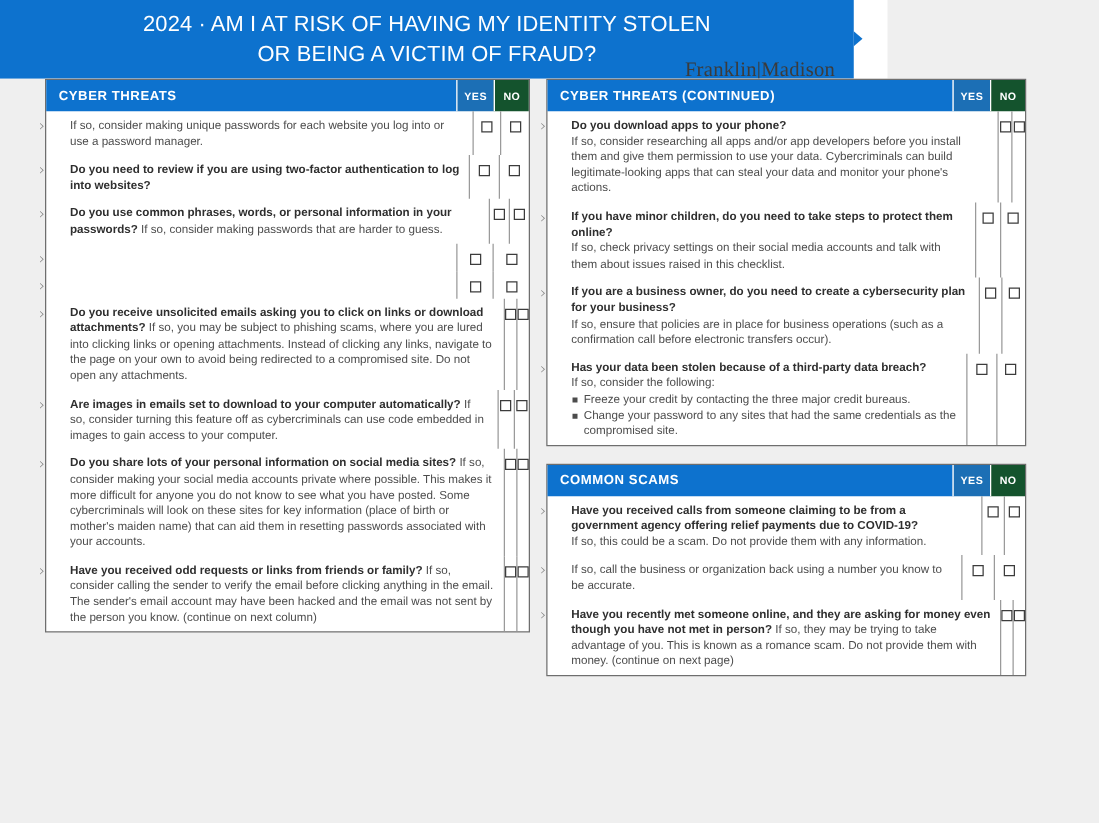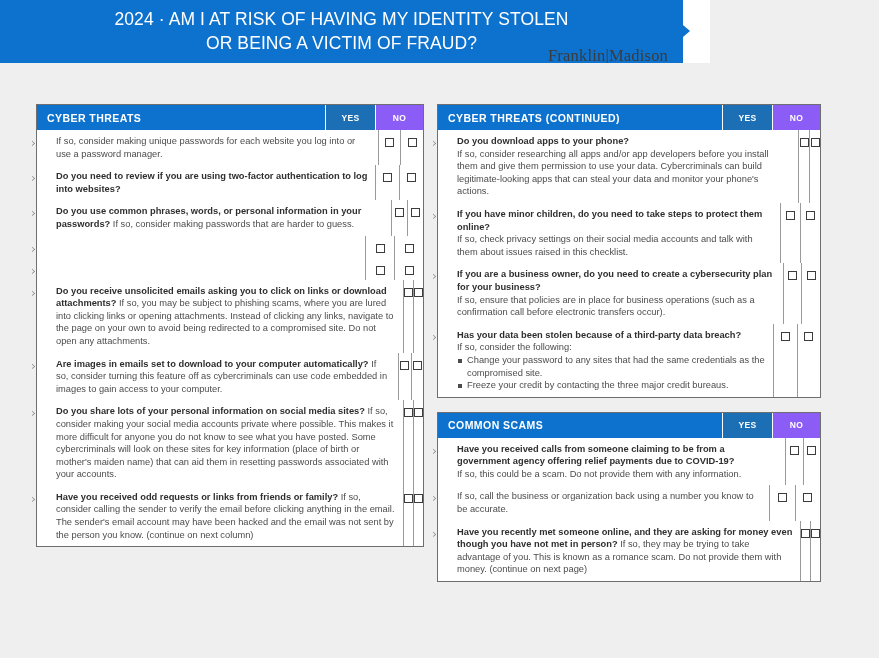--- a/index.html
+++ b/index.html
@@ -72,21 +72,20 @@
   .page {
     position: relative;
     width: 879px;
     height: 595px;
     background: #efefef;
   }
 
   .col {
     position: absolute;
     top: 0;
-    margin-top: 41px;
   }
   .col-left  { left: 36px;  width: 388px; }
   .col-right { left: 437px; width: 384px; }
 
   
   .block {
     border: 1px solid #6e6e6e;
     background: #ffffff;
     margin-bottom: 14px;
   }
@@ -101,34 +100,34 @@
     background: #0d72ce;
     color: #ffffff;
     font-size: 10.5px;
     font-weight: bold;
     letter-spacing: 0.45px;
     display: flex;
     align-items: center;
     padding-left: 10px;
   }
   .block-head .yes {
-    width: 50px;
+    width: 30px;
     background: #1c6fb5;
     color: #ffffff;
     font-size: 8.5px;
     font-weight: bold;
     letter-spacing: 0.4px;
     display: flex;
     align-items: center;
     justify-content: center;
     border-left: 1px solid #ffffff;
   }
   .block-head .no {
-    width: 48px;
-    background: #8b5cf6;
+    width: 28px;
+    background: #14532d;
     color: #ffffff;
     font-size: 8.5px;
     font-weight: bold;
     letter-spacing: 0.4px;
     display: flex;
     align-items: center;
     justify-content: center;
     border-left: 1px solid #ffffff;
   }
 
@@ -394,22 +393,22 @@
             </div>
             <div class="cb-cell last">
               <span class="checkbox"></span>
             </div>
           </div>
           <div class="row">
             <div class="q">
               <span class="chev">›</span>
               <div class="qtext"><span class="lead"><b>Has your data been stolen because of a third-party data breach?</b></span><span>If so, consider the following:</span></div>
               <ul class="bullets">
+                <li>Freeze your credit by contacting the three major credit bureaus.</li>
                 <li>Change your password to any sites that had the same credentials as the compromised site.</li>
-                <li>Freeze your credit by contacting the three major credit bureaus.</li>
               </ul>
             </div>
             <div class="cb-cell">
               <span class="checkbox"></span>
             </div>
             <div class="cb-cell last">
               <span class="checkbox"></span>
             </div>
           </div>
         </div>

